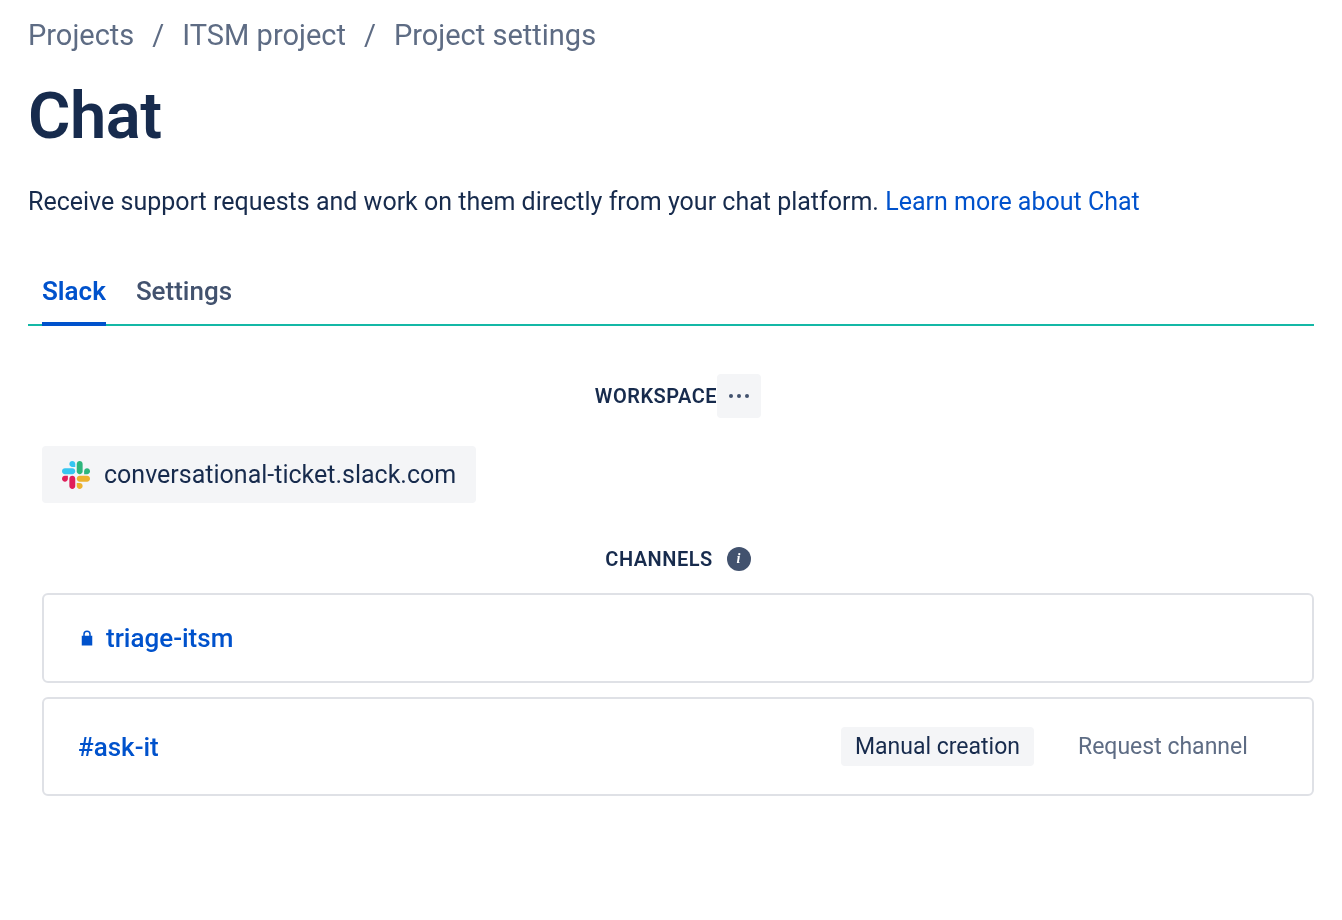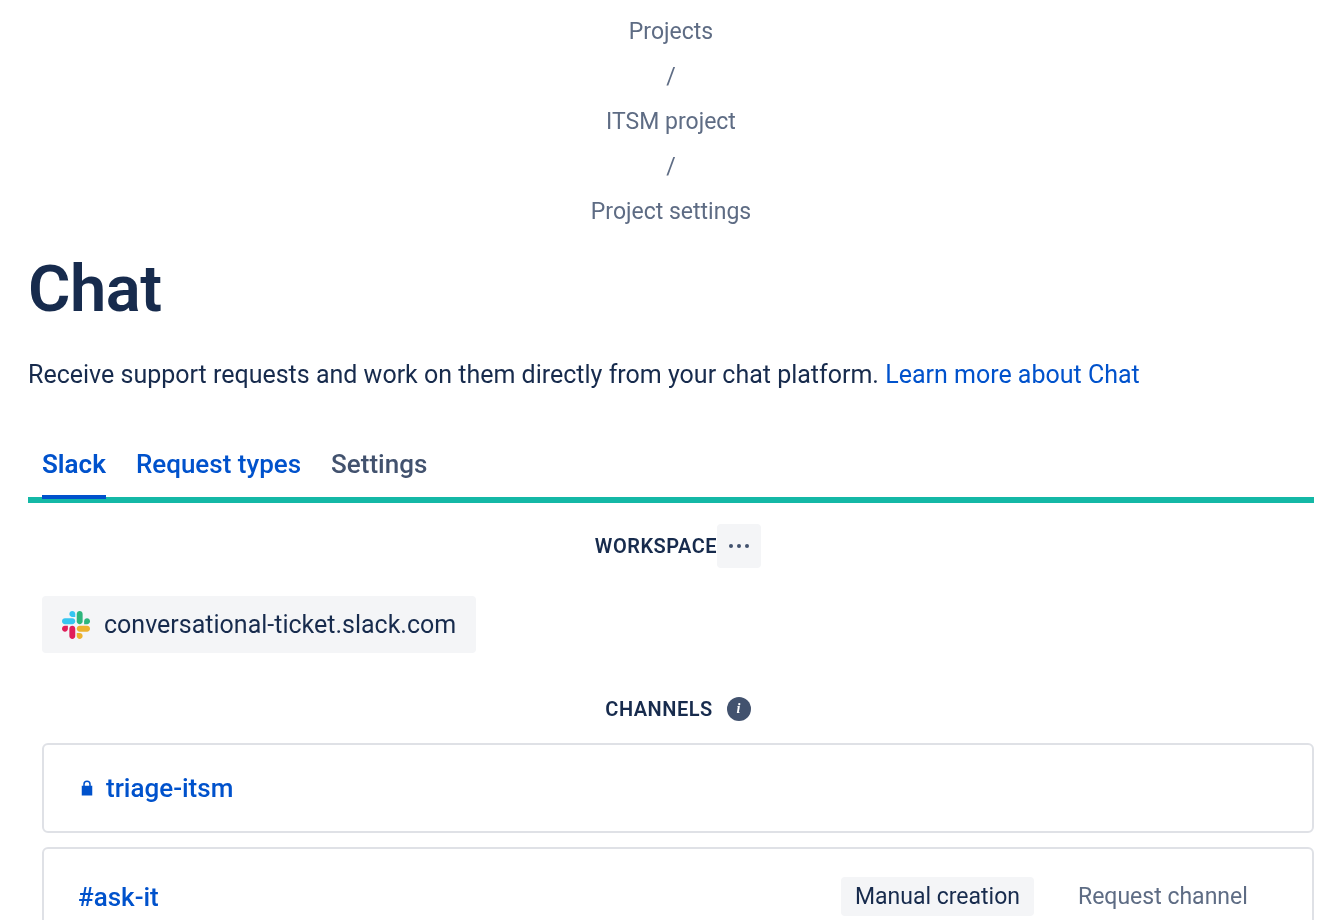--- a/index.html
+++ b/index.html
@@ -8,24 +8,23 @@
     background: #fff;
     color: #172B4D;
     padding: 18px 28px;
     width: 1342px;
   }
   
   .breadcrumb {
     display: flex;
     align-items: center;
     gap: 18px;
-    font-size: 23px;
+    font-size: 29px;
     color: #5E6C84;
     margin-bottom: 26px;
-    flex-direction: column;
   }
   .breadcrumb a {
     color: #5E6C84;
     text-decoration: none;
     cursor: pointer;
   }
   .breadcrumb .sep {
     color: #5E6C84;
   }
   
@@ -44,22 +43,22 @@
     margin-bottom: 56px;
   }
   .description a {
     color: #0052CC;
     text-decoration: none;
     cursor: pointer;
   }
   
   .tabs-wrap {
     padding-left: 14px;
-    border-bottom: 6px solid #14b8a6;
-    margin-bottom: 21px;
+    border-bottom: 2px solid #14b8a6;
+    margin-bottom: 48px;
   }
   .tabs {
     display: flex;
     gap: 30px;
   }
   .tab {
     font-size: 26px;
     font-weight: 500;
     padding: 0 0 16px 0;
     cursor: pointer;
@@ -201,21 +200,20 @@
 
 <p class="description">
   <span>Receive support requests and work on them directly from your chat platform. </span>
   <a href="#">Learn more about Chat</a>
 </p>
 
 
 <div class="tabs-wrap">
   <div class="tabs">
     <div class="tab active">Slack</div>
-    <div class="tab link">Request types</div>
     <div class="tab">Settings</div>
   </div>
 </div>
 
 
 <div class="section-row">
   <div class="section-label">WORKSPACE</div>
   <div class="more-btn">
     <span></span>
       <span></span>

